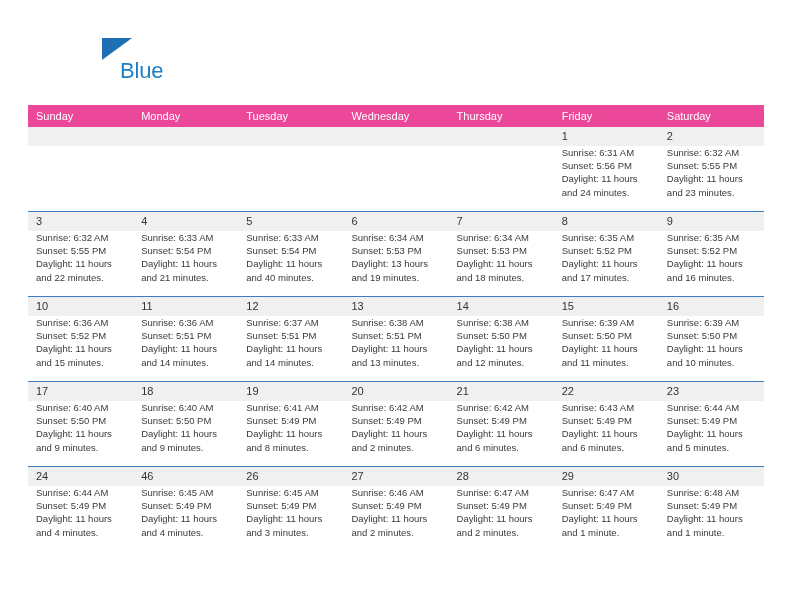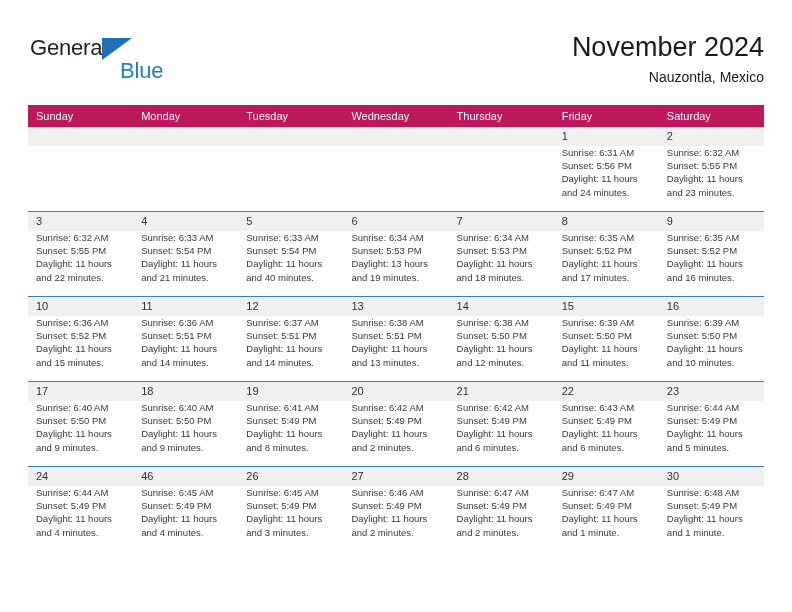--- a/index.html
+++ b/index.html
@@ -89,21 +89,21 @@
   
   .calendar {
     position: absolute;
     left: 28px;
     top: 105px;
     width: 736px;
     border-collapse: collapse;
     table-layout: fixed;
   }
   .calendar th {
-    background: #be185d;
+    background: #ec4899;
     color: #ffffff;
     font-size: 11px;
     font-weight: normal;
     text-align: left;
     padding: 5px 0 5px 8px;
     height: 9px;
     border: none;
     margin-left: 22px;
   }
   .calendar td {
@@ -139,27 +139,22 @@
     white-space: normal;
   }
 </style>
 </head>
 <body>
 
 <div class="page">
 
   <div class="header">
     <div class="logo">
-      <span class="logo-general">General</span>
       <span class="logo-triangle"></span>
       <span class="logo-blue">Blue</span>
-    </div>
-    <div class="title-block">
-      <div class="month-title">November 2024</div>
-      <div class="location-subtitle">Nauzontla, Mexico</div>
     </div>
   </div>
 
   <table class="calendar">
     <thead>
       <tr>
         <th>Sunday</th>
         <th>Monday</th>
         <th>Tuesday</th>
         <th>Wednesday</th>

